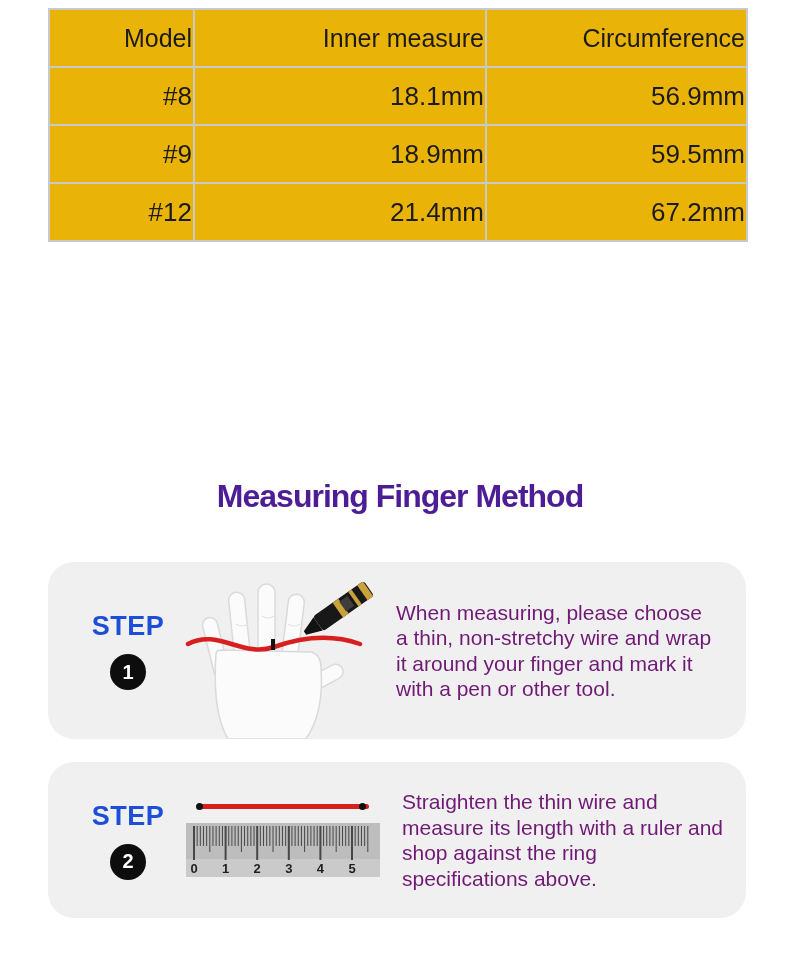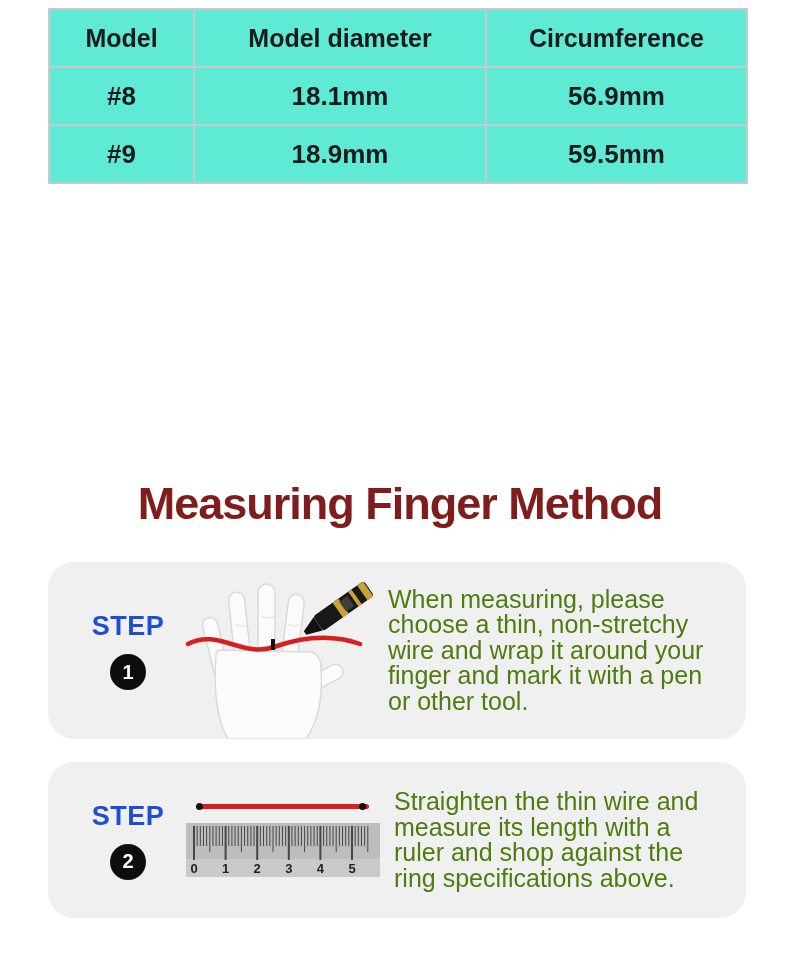--- a/index.html
+++ b/index.html
@@ -9,51 +9,51 @@
   }
   
   .size-table{
     position:absolute;left:48px;top:8px;width:698px;
     border-collapse:collapse;table-layout:fixed;
   }
   .size-table col.c1{width:145px}
   .size-table col.c2{width:292px}
   .size-table col.c3{width:261px}
   .size-table th,.size-table td{
-    border:2px solid #c9c9c9;height:54px;text-align:center;vertical-align:middle;
-    font-weight:700;color:#1b1b1b;background:#5eead4;
+    border:2px solid #c9c9c9;height:54px;text-align:right;vertical-align:middle;
+    font-weight:400;color:#1b1b1b;background:#eab308;
   }
   .size-table th{font-size:25px}
   .size-table td{font-size:26px}
   
   .section-title{
     position:absolute;top:478px;left:0;width:100%;text-align:center;
-    font-size:45px;font-weight:800;letter-spacing:-1px;color:#7f1d1d;
+    font-size:32px;font-weight:800;letter-spacing:-1px;color:#4c1d95;
   }
   
   .step-card{
     position:absolute;left:48px;width:698px;background:#f0f0f0;
     border-radius:26px;display:flex;align-items:center;
   }
   .step-card.card1{top:562px;height:177px}
   .step-card.card2{top:762px;height:156px}
   .step-block{
     flex:none;width:104px;margin-left:28px;
     display:flex;flex-direction:column;align-items:center;
   }
   .step-label{font-size:27px;font-weight:800;letter-spacing:.5px;color:#1d4ed8}
   .step-circle{
     margin-top:12px;width:36px;height:36px;border-radius:50%;
     background:#0d0d0d;color:#fff;font-size:20px;font-weight:700;
     display:flex;align-items:center;justify-content:center;
   }
   .hand-graphic{flex:none;width:200px;height:177px;overflow:hidden}
   .step-text{
-    font-size:25px;line-height:25.5px;color:#4d7c0f;
-    margin-left:8px;width:322px;
+    font-size:21px;line-height:25.5px;color:#701a75;
+    margin-left:16px;width:322px;
   }
   
   .measure-graphic{
     flex:none;width:206px;display:flex;flex-direction:column;align-items:center;
   }
   .wire-line{
     position:relative;width:172px;height:5px;background:#d81f1f;
     border-radius:3px;margin-bottom:14px;
   }
   .wire-dot{position:absolute;top:-1px;width:7px;height:7px;border-radius:50%;background:#111}
@@ -74,34 +74,39 @@
 
 <table class="size-table">
   <colgroup>
       <col class="c1">
       <col class="c2">
       <col class="c3">
     </colgroup>
   <thead>
     <tr>
       <th>Model</th>
-      <th>Model diameter</th>
+      <th>Inner measure</th>
       <th>Circumference</th>
     </tr>
   </thead>
   <tbody>
       <tr>
         <td>#8</td>
         <td>18.1mm</td>
         <td>56.9mm</td>
       </tr>
       <tr>
         <td>#9</td>
         <td>18.9mm</td>
         <td>59.5mm</td>
+      </tr>
+      <tr>
+        <td>#12</td>
+        <td>21.4mm</td>
+        <td>67.2mm</td>
       </tr>
     </tbody>
 </table>
 
 <div class="section-title">Measuring Finger Method</div>
 
 <div class="step-card card1">
   <div class="step-block">
     <div class="step-label">STEP</div>
     <div class="step-circle">1</div>

